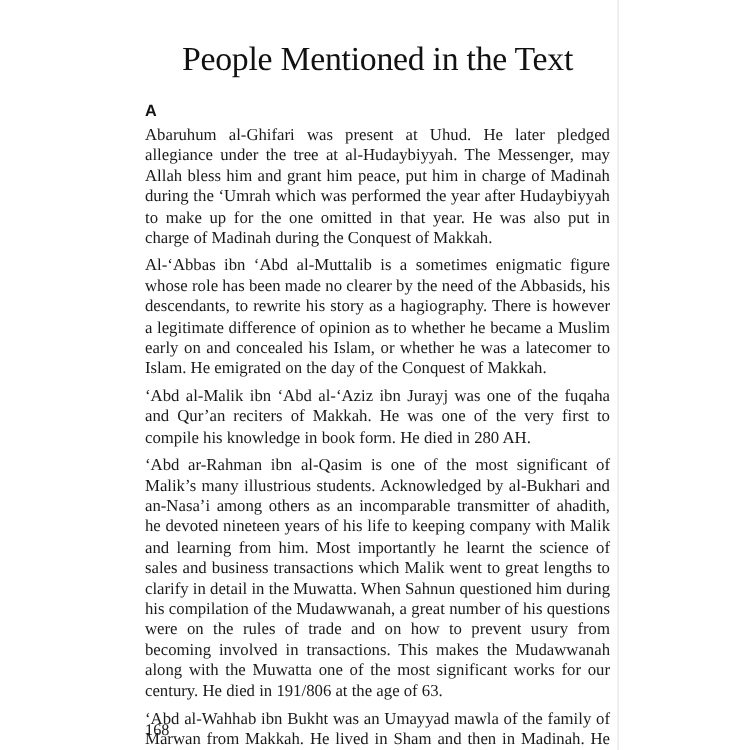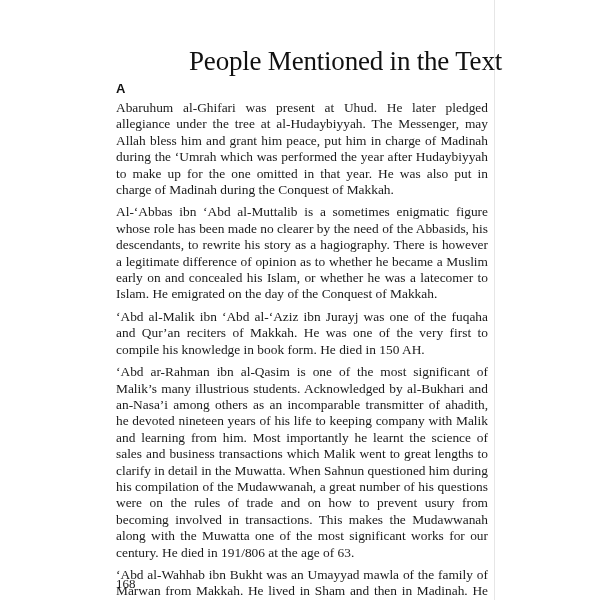--- a/index.html
+++ b/index.html
@@ -28,25 +28,25 @@
       top: 0;
       width: 372px;
       font-family: "Liberation Serif", "DejaVu Serif", serif;
       color: #1a1a1a;
     }
     .title {
       position: absolute;
       left: 0;
       top: 32px;
       width: 372px;
-      text-align: right;
+      text-align: center;
       font-size: 27px;
       font-weight: normal;
       letter-spacing: -0.2px;
-      margin: 14px;
+      margin: 0;
       color: #111;
     }
     .section-letter {
       position: absolute;
       left: 0;
       top: 81px;
       font-family: "Liberation Sans", "DejaVu Sans", sans-serif;
       font-weight: bold;
       font-size: 13px;
       color: #111;
@@ -76,20 +76,20 @@
 </head>
 <body>
 
 <div class="page">
   <div class="content">
     <h1 class="title">People Mentioned in the Text</h1>
     <div class="section-letter">A</div>
     <div class="entries">
       <p class="entry">Abaruhum al-Ghifari was present at Uhud. He later pledged allegiance under the tree at al-Hudaybiyyah. The Messenger, may Allah bless him and grant him peace, put him in charge of Madinah during the ‘Umrah which was performed the year after Hudaybiyyah to make up for the one omitted in that year. He was also put in charge of Madinah during the Conquest of Makkah.</p>
       <p class="entry">Al-‘Abbas ibn ‘Abd al-Muttalib is a sometimes enigmatic figure whose role has been made no clearer by the need of the Abbasids, his descend­ants, to rewrite his story as a hagiography. There is however a legitimate difference of opinion as to whether he became a Muslim early on and concealed his Islam, or whether he was a latecomer to Islam. He emi­grated on the day of the Conquest of Makkah.</p>
-      <p class="entry">‘Abd al-Malik ibn ‘Abd al-‘Aziz ibn Jurayj was one of the fuqaha and Qur’an reciters of Makkah. He was one of the very first to compile his knowledge in book form. He died in 150 AH.</p>
+      <p class="entry">‘Abd al-Malik ibn ‘Abd al-‘Aziz ibn Jurayj was one of the fuqaha and Qur’an reciters of Makkah. He was one of the very first to compile his knowledge in book form. He died in 280 AH.</p>
       <p class="entry">‘Abd ar-Rahman ibn al-Qasim is one of the most significant of Malik’s many illustrious students. Acknowledged by al-Bukhari and an-Nasa’i among others as an incomparable transmitter of ahadith, he devoted nineteen years of his life to keeping company with Malik and learning from him. Most importantly he learnt the science of sales and business transactions which Malik went to great lengths to clarify in detail in the Muwatta. When Sahnun questioned him during his compilation of the Mudawwanah, a great number of his questions were on the rules of trade and on how to prevent usury from becoming involved in transactions. This makes the Mudawwanah along with the Muwatta one of the most significant works for our century. He died in 191/806 at the age of 63.</p>
       <p class="entry">‘Abd al-Wahhab ibn Bukht was an Umayyad mawla of the family of Marwan from Makkah. He lived in Sham and then in Madinah. He narrated from Anas, Abu Hurairah, Ibn ‘Umar, ‘Umar ibn ‘Abd al-‘Aziz and others. He died in 113 AH or 111 AH.</p>
 
     </div>
   </div>
   <div class="page-number">168</div>
 </div>
 
 </body></html>

